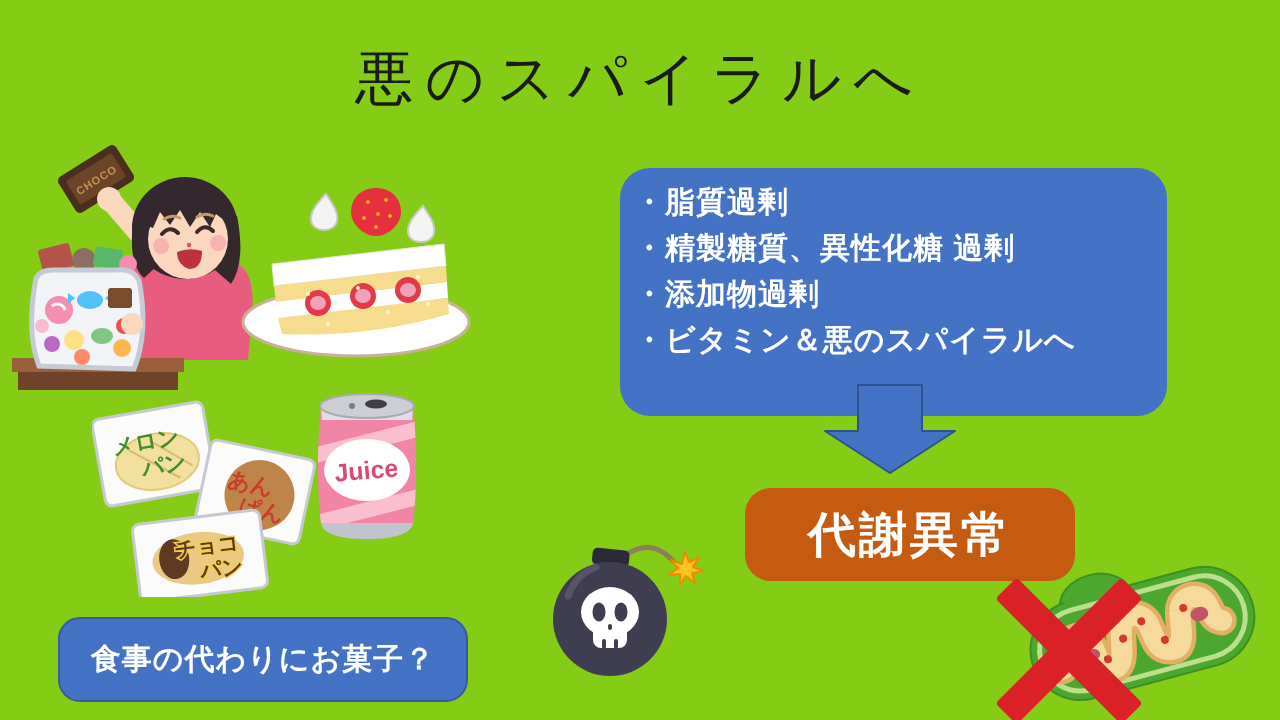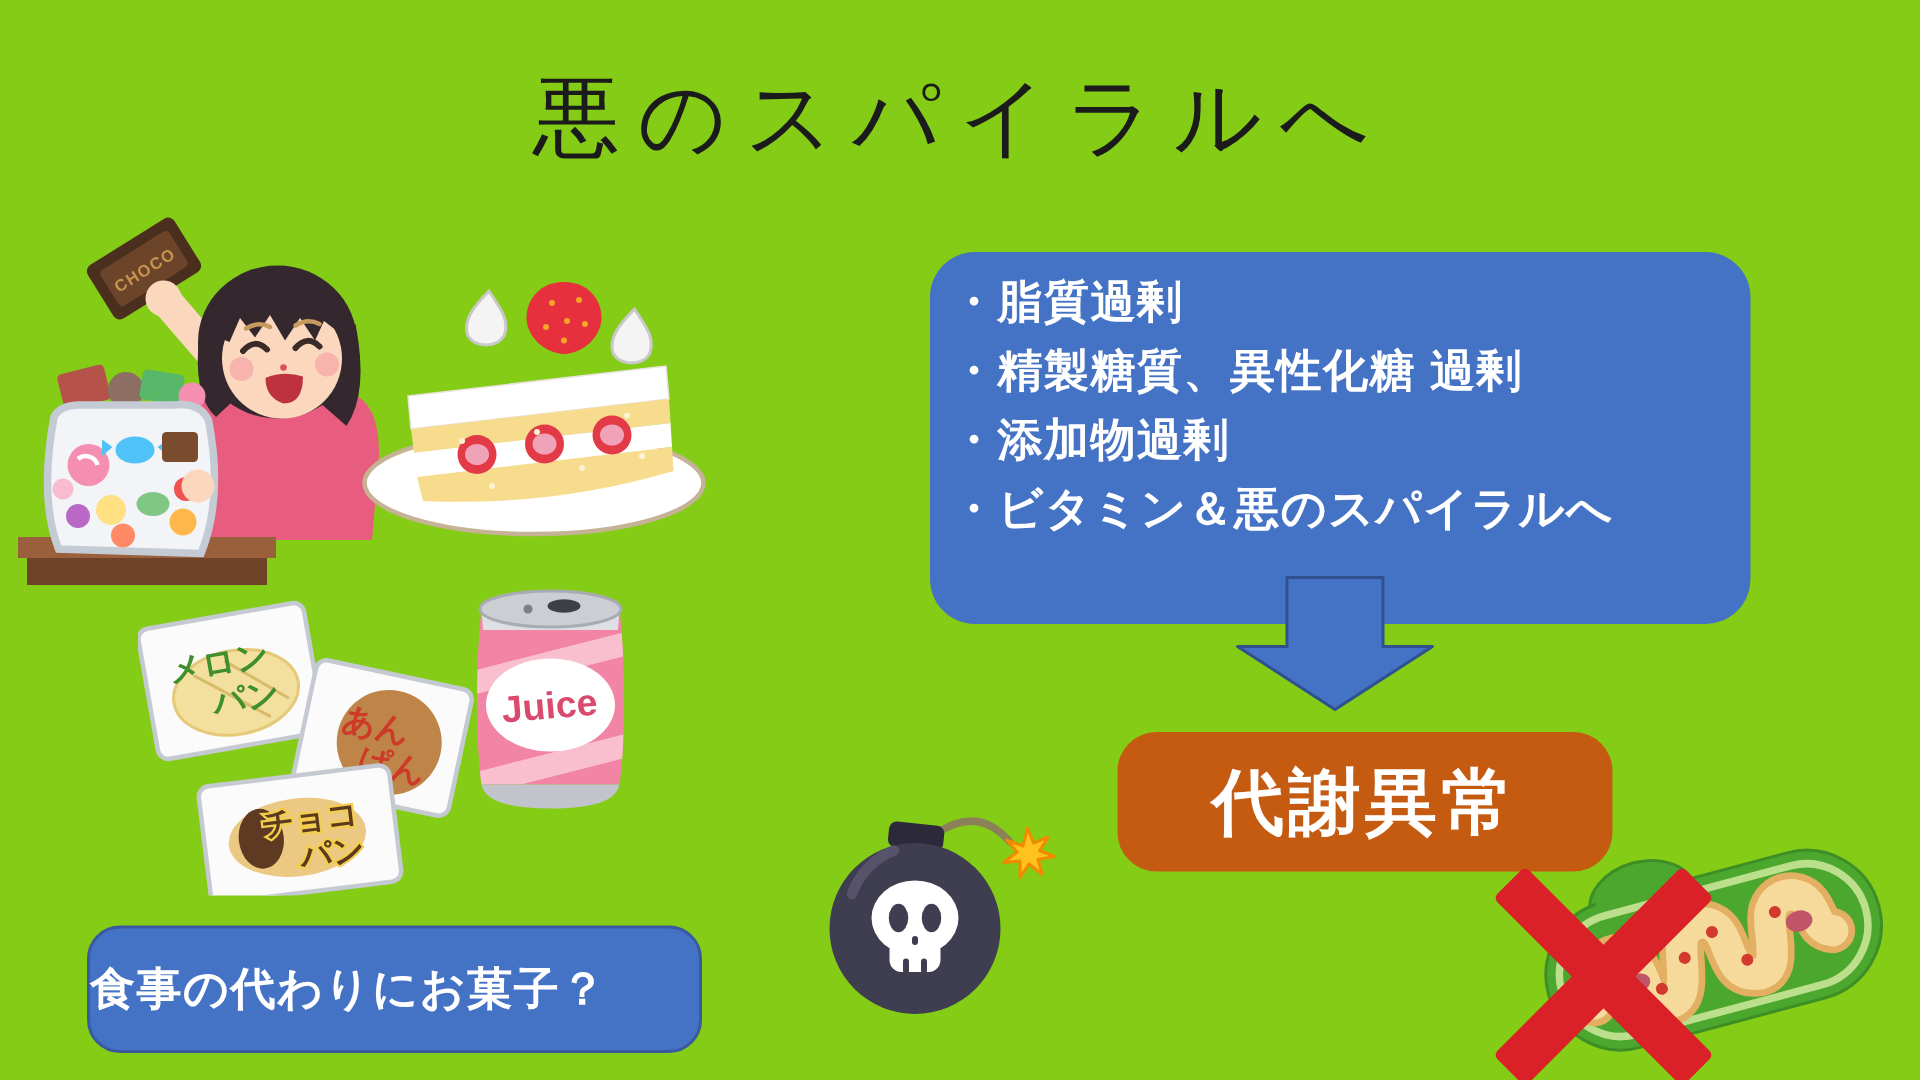--- a/index.html
+++ b/index.html
@@ -28,21 +28,21 @@
   .result-box {
     position:absolute; left:728px; top:488px; width:330px; height:93px;
     background:#C55A11; border-radius:26px;
     display:flex; align-items:center; justify-content:center;margin-left:17px;
   }
   .result-label { color:#ffffff; font-weight:700; font-size:48px; letter-spacing:3px; white-space:nowrap; }
 
   .question-box {
     position:absolute; left:58px; top:617px; width:410px; height:85px;
     background:#4472C4; border:2px solid #3A5A9F; border-radius:22px;
-    display:flex; align-items:center; justify-content:flex-start;
+    display:flex; align-items:center; justify-content:center;
   }
   .question-label { color:#ffffff; font-weight:700; font-size:30px; letter-spacing:1px; white-space:nowrap; }
 
   .illus { position:absolute; }
   .illus svg { display:block; width:100%; height:100%; }
 
   .girl-illus   { left:12px;  top:142px; width:255px; height:250px; }
   .cake-illus   { left:238px; top:172px; width:240px; height:200px; }
   .bread-illus  { left:92px;  top:392px; width:225px; height:205px; }
   .juice-illus  { left:302px; top:382px; width:130px; height:162px; }

